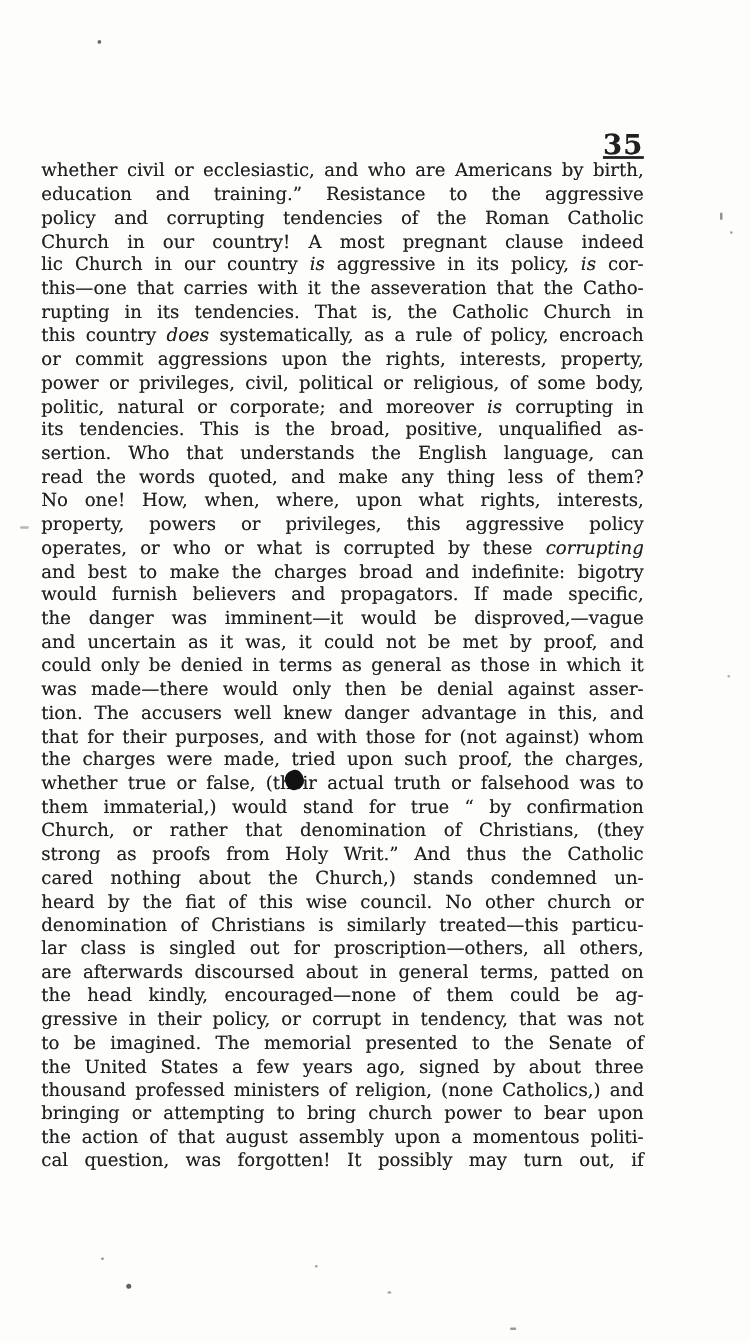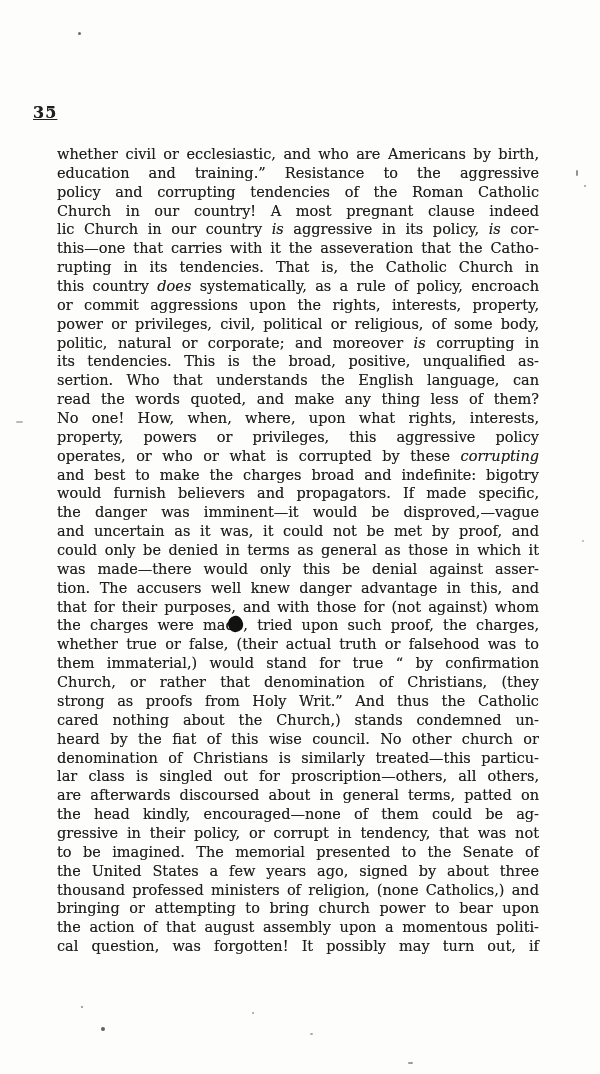--- a/index.html
+++ b/index.html
@@ -14,33 +14,32 @@
     background: var(--paper, #fdfdfc);
     font-family: "DejaVu Serif", "Liberation Serif", serif;
     color: var(--ink, #1f1f1f);
     overflow: hidden;
   }
   .page-number {
     position: absolute;
     top: 103px;
     left: 33px;
     width: 482px;
-    text-align: left;
-    font-size: 16px;
+    text-align: right;
+    font-size: 22px;
     font-weight: 700;
     letter-spacing: 1px;
     text-shadow: 0 0 0.5px rgba(20,20,20,0.65);
     text-decoration: underline;
   }
   .text-block {
     position: absolute;
-    top: 145px;
+    top: 128px;
     left: 33px;
     width: 482px;
-    margin-left: 24px;
   }
   .line {
     height: 18.86px;
     line-height: 18.86px;
     font-size: 14.5px;
     text-align: justify;
     text-align-last: justify;
     text-shadow: 0 0 0.45px rgba(25,25,25,0.55);
     white-space: normal;
     overflow: visible;
@@ -94,21 +93,21 @@
       <div class="line"><span>sertion.  Who that understands the English language, can</span></div>
       <div class="line"><span>read the words quoted, and make any thing less of them?</span></div>
       <div class="line"><span>No one!  How, when, where, upon what rights, interests,</span></div>
       <div class="line"><span>property, powers or privileges, this aggressive policy</span></div>
       <div class="line"><span>operates, or who or what is corrupted by these </span><i>corrupting</i></div>
       <div class="line"><span>and best to make the charges broad and indefinite: bigotry</span></div>
       <div class="line"><span>would furnish believers and propagators.  If made specific,</span></div>
       <div class="line"><span>the danger was imminent—it would be disproved,—vague</span></div>
       <div class="line"><span>and uncertain as it was, it could not be met by proof, and</span></div>
       <div class="line"><span>could only be denied in terms as general as those in which it</span></div>
-      <div class="line"><span>was made—there would only this be denial against asser-</span></div>
+      <div class="line"><span>was made—there would only then be denial against asser-</span></div>
       <div class="line"><span>tion.  The accusers well knew danger advantage in this, and</span></div>
       <div class="line"><span>that for their purposes, and with those for (not against) whom</span></div>
       <div class="line"><span>the charges were made, tried upon such proof, the charges,</span></div>
       <div class="line"><span>whether true or false, (their actual truth or falsehood was to</span></div>
       <div class="line"><span>them immaterial,) would stand for true “ by confirmation</span></div>
       <div class="line"><span>Church, or rather that denomination of Christians, (they</span></div>
       <div class="line"><span>strong as proofs from Holy Writ.”  And thus the Catholic</span></div>
       <div class="line"><span>cared nothing about the Church,) stands condemned un-</span></div>
       <div class="line"><span>heard by the fiat of this wise council.  No other church or</span></div>
       <div class="line"><span>denomination of Christians is similarly treated—this particu-</span></div>

